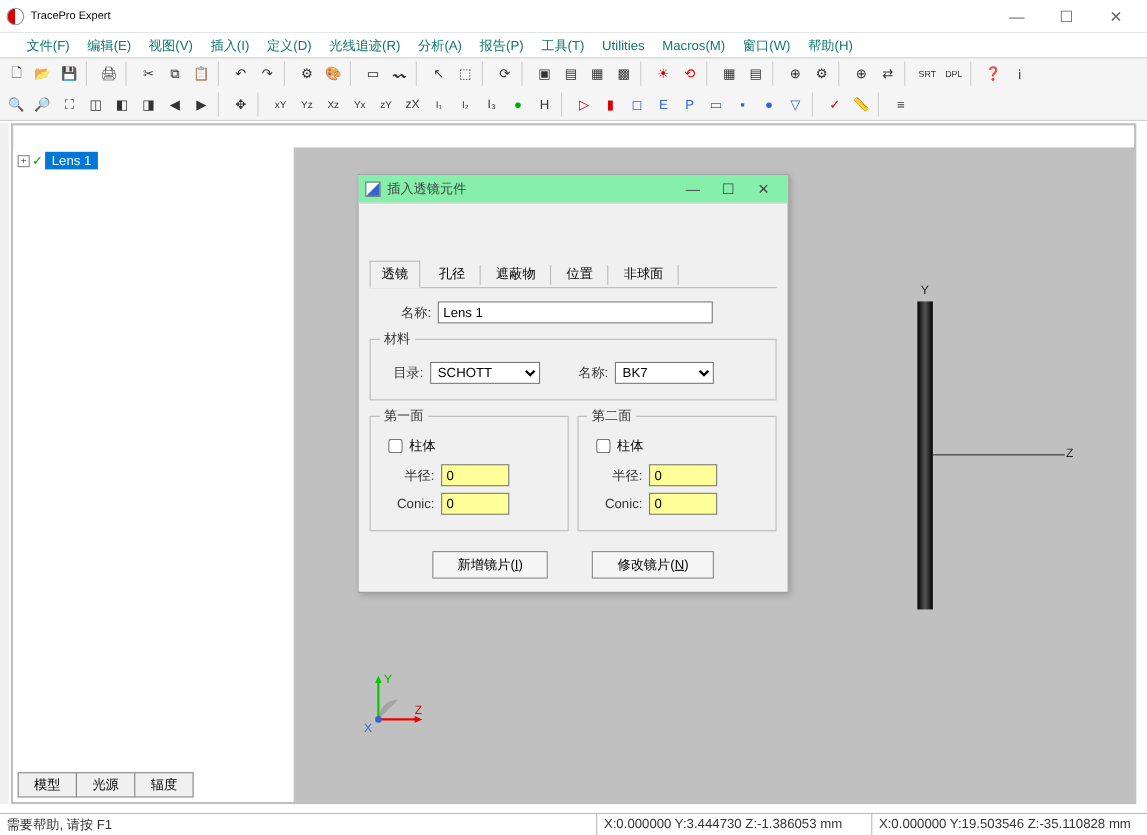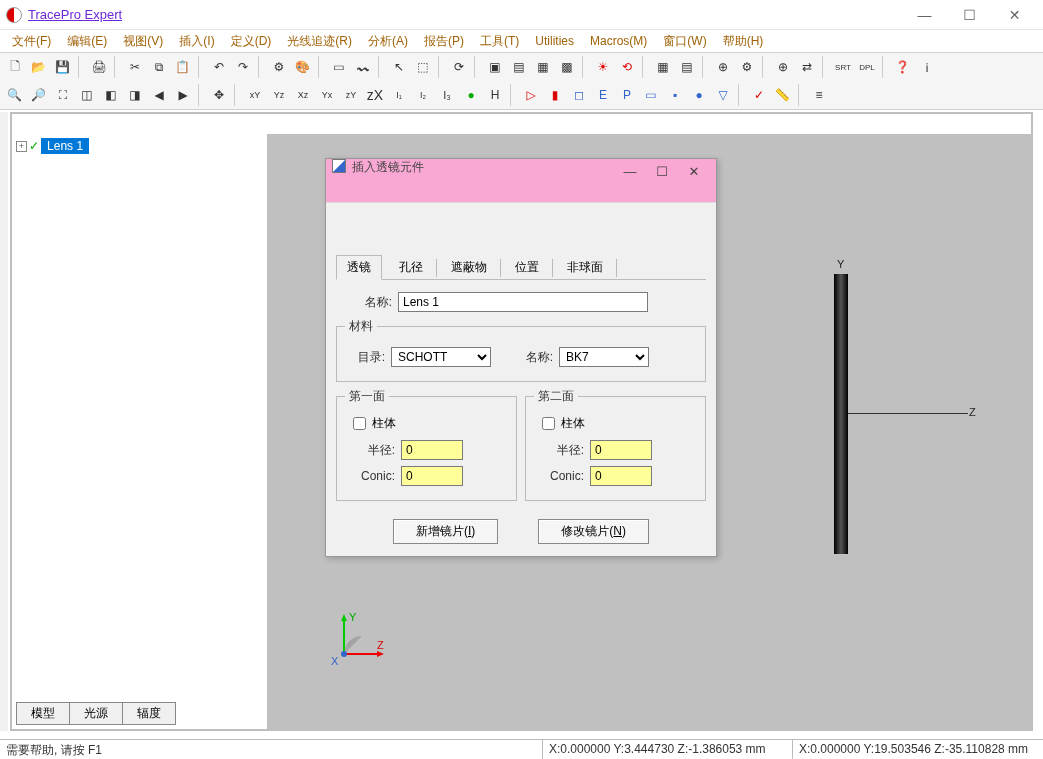--- a/index.html
+++ b/index.html
@@ -1,26 +1,26 @@
 <!DOCTYPE html>
 <html><head>
 <meta charset="utf-8">
 <style>
 * { box-sizing: border-box; margin: 0; padding: 0; font-family: "Microsoft YaHei", Arial, sans-serif; }
 body { background: #fff; font-size: 12px; width: 1043px; height: 759px; overflow: hidden; position: relative; }
 
 
 .titlebar { height: 30px; display: flex; align-items: center; padding: 0 6px; background: #fff; border-bottom: 1px solid #e5e5e5; }
 .titlebar .app-icon { width: 16px; height: 16px; border-radius: 50%; background: linear-gradient(90deg,#d00 50%,#fff 50%); border:1px solid #999; margin-right: 6px; }
-.titlebar .title { color: #6d28d9; font-size: 13px; flex: 1; text-decoration: underline; }
+.titlebar .title { color: #000000; font-size: 10px; flex: 1; }
 .winbtns { display: flex; gap: 0; }
 .winbtn { width: 45px; height: 28px; display:flex; align-items:center; justify-content:center; color:#666; font-size:14px; }
 
 
-.menubar { height: 22px; display: flex; align-items: center; padding: 0 4px; font-size: 12px; color:#a16207; }
+.menubar { height: 22px; display: flex; align-items: center; padding: 0 16px; font-size: 12px; color:#0f766e; }
 .menubar .menuitem { padding: 2px 8px; cursor: default; }
 
 
 .toolbars { background:#f5f5f5; border-top:1px solid #d0d0d0; border-bottom:1px solid #d0d0d0; }
 .tbar { display:flex; align-items:center; height:28px; padding:0 4px; gap:2px; }
 .tbtn { width:22px; height:22px; border:1px solid transparent; display:flex; align-items:center; justify-content:center; font-size:12px; color:#333; background:#f5f5f5; }
 .tsep { width:6px; height:22px; border-left:1px solid #ccc; margin:0 2px; }
 
 
 .main { position:absolute; top:112px; left:10px; right:10px; bottom:28px; border:2px solid #bfbfbf; background:#fff; }
@@ -43,21 +43,21 @@
 .axis-indicator { position:absolute; left:60px; bottom:60px; width:60px; height:60px; }
 .axis-indicator svg { overflow:visible; }
 
 .lens-shape { position:absolute; left:565px; top:140px; width:14px; height:280px; background:linear-gradient(90deg,#000,#555,#000); }
 .axis-y-label { position:absolute; left:568px; top:124px; font-size:11px; color:#222; }
 .axis-z-line { position:absolute; left:579px; top:279px; width:120px; height:1px; background:#333; }
 .axis-z-label { position:absolute; left:700px; top:272px; font-size:11px; color:#222; }
 
 
 .dialog { position:absolute; left:56px; top:24px; width:392px; background:#f0f0f0; border:1px solid #999; box-shadow:2px 2px 6px rgba(0,0,0,.2); }
-.dlg-title { height:44px; display:flex; align-items:flex-start; padding:0 6px; background:#f9a8d4; border-bottom:1px solid #ddd; }
+.dlg-title { height:26px; display:flex; align-items:center; padding:0 6px; background:#86efac; border-bottom:1px solid #ddd; }
 .dlg-title .dlg-icon { width:14px; height:14px; border:1px solid #777; margin-right:6px; background:linear-gradient(135deg,#fff 49%,#36c 51%); }
 .dlg-title .dlg-label { flex:1; font-size:12px; color:#444; }
 .dlg-winbtn { width:32px; height:24px; display:flex; align-items:center; justify-content:center; color:#444; font-size:13px; }
 .dlg-body { padding:8px 10px 12px;margin-top:44px; }
 .dlg-tabs { display:flex; gap:0; margin-bottom:12px; border-bottom:1px solid #bbb; }
 .dlg-tab { padding:3px 10px; font-size:12px; border:1px solid transparent; border-bottom:none; margin-bottom:-1px; margin-right:6px; position:relative; }
 .dlg-tab.active { border-color:#bbb; background:#f0f0f0; border-bottom:1px solid #f0f0f0; }
 .dlg-tab .sep { position:absolute; right:-4px; top:3px; bottom:3px; width:1px; background:#bbb; }
 .formrow { display:flex; align-items:center; margin:6px 0; gap:6px; }
 .formrow label { font-size:12px; color:#333; text-align:right; }
@@ -171,21 +171,21 @@
     <div class="tbtn">◀</div>
     <div class="tbtn">▶</div>
     <div class="tsep"></div>
     <div class="tbtn">✥</div>
     <div class="tsep"></div>
     <div class="tbtn" style="font-size:9px">xY</div>
     <div class="tbtn" style="font-size:9px">Yz</div>
     <div class="tbtn" style="font-size:9px">Xz</div>
     <div class="tbtn" style="font-size:9px">Yx</div>
     <div class="tbtn" style="font-size:9px">zY</div>
-    <div class="tbtn" style="font-size:14px">zX</div>
+    <div class="tbtn" style="font-size:11px">zX</div>
     <div class="tbtn" style="font-size:9px">I₁</div>
     <div class="tbtn" style="font-size:9px">I₂</div>
     <div class="tbtn" style="font-size:11px">I₃</div>
     <div class="tbtn" style="color:#0a0">●</div>
     <div class="tbtn">H</div>
     <div class="tsep"></div>
     <div class="tbtn" style="color:#d00">▷</div>
     <div class="tbtn" style="color:#d00">▮</div>
     <div class="tbtn" style="color:#36c">◻</div>
     <div class="tbtn" style="color:#36c">E</div>

